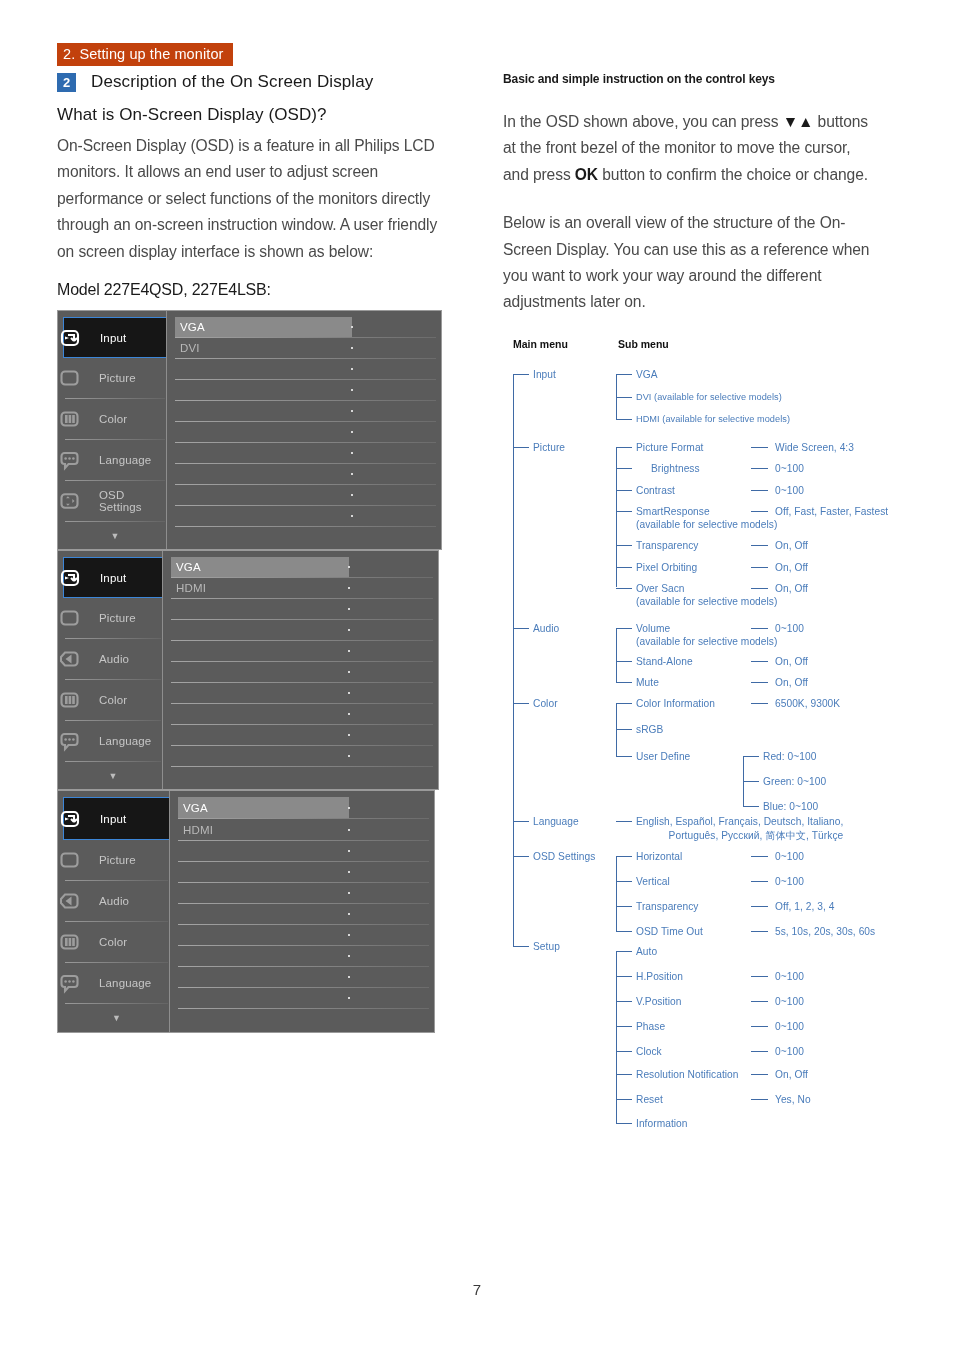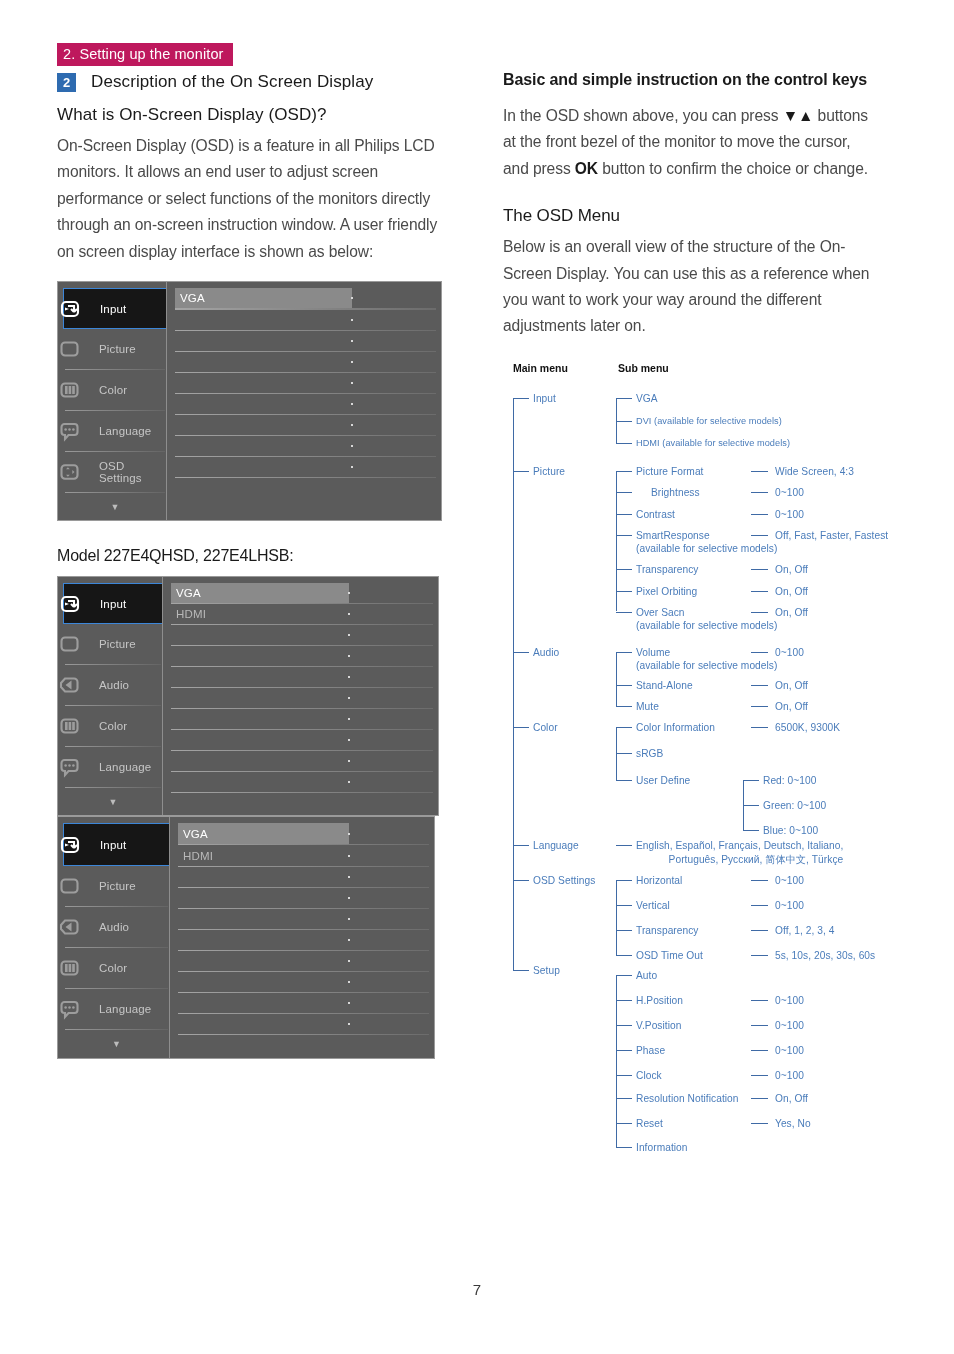--- a/index.html
+++ b/index.html
@@ -7,21 +7,21 @@
     width: 954px; height: 1354px;
     background: #ffffff;
     font-family: "Liberation Sans", sans-serif;
     overflow: hidden;
   }
   .page { position: relative; width: 954px; height: 1354px; }
 
   
   .runhead {
     position: absolute; left: 57px; top: 43px;
-    background: #be185d; color: #ffffff;
+    background: #c2410c; color: #ffffff;
     font-size: 14.5px; line-height: 20px;
     padding: 1px 9px 2px 6px;
     letter-spacing: .1px;
   }
 
   
   .col-left { position: absolute; left: 57px; top: 72px; width: 390px; }
   .col-right { position: absolute; left: 503px; top: 68px; width: 400px; }
 
   .sec-head { display: flex; align-items: center; margin-bottom: 13px; }
@@ -30,22 +30,22 @@
     font-size: 13px; font-weight: bold; display: flex;
     align-items: center; justify-content: center; margin-right: 15px;
   }
   .sec-title { font-size: 17px; color: #1a1a1a; letter-spacing: .1px; }
 
   h2.sub {
     font-size: 17px; color: #1a1a1a; font-weight: normal;
     margin-bottom: 8px; letter-spacing: .1px;
   }
   h2.subb {
-    font-size: 16px; color: #1a1a1a; font-weight: bold;
-    margin-bottom: 12px; letter-spacing: -.1px; line-height: 23px;
+    font-size: 12px; color: #1a1a1a; font-weight: bold;
+    margin-bottom: 18px; letter-spacing: -.1px; line-height: 23px;
   }
   p.body {
     font-size: 15.6px; line-height: 26.4px; color: #4a4a4a;
     margin-bottom: 16px; letter-spacing: -.1px;
   }
   p.body b { color: #1a1a1a; font-weight: bold; }
   .model-label {
     font-size: 16px; color: #1a1a1a; letter-spacing: -.2px;
     margin-bottom: 11px;
   }
@@ -120,20 +120,21 @@
   <div class="col-left">
 
     <div class="sec-head">
       <span class="sec-num">2</span>
       <span class="sec-title">Description of the On Screen Display</span>
     </div>
 
     <h2 class="sub">What is On-Screen Display (OSD)?</h2>
     <p class="body">On-Screen Display (OSD) is a feature in all Philips LCD monitors. It allows an end user to adjust screen performance or select functions of the monitors directly through an on-screen instruction window. A user friendly on screen display interface is shown as below:</p>
 
+    <div class="model-label" style="margin-top:6px;">Model 227E4QSD, 227E4LSB:</div>
 
     <div class="osd" style="width:385px;height:240px;">
       <div class="inner">
         <div class="navcol" style="width:104px;">
           <div class="nav-item selected" style="height:41px;">
             <span class="ico">
               <svg viewBox="0 0 30 24" width="30" height="24">
                   <g fill="none" stroke="#ffffff" stroke-width="2.1">
                 <path d="M9 5 h8 a4 4 0 0 1 4 4 v6 a4 4 0 0 1 -4 4 h-8 a4 4 0 0 1 -4 -4 v-6 a4 4 0 0 1 4 -4 z"></path>
                 <path d="M11 9 h6 v6"></path>
@@ -191,20 +192,24 @@
           <div class="nav-sep"></div>
           <div class="nav-arrow" style="padding-top:9px;">▼</div>
         </div>
         <div class="listcol">
           <div class="row" style="height:20px;">
             <div class="hl"></div>
             <div class="dot"></div>
             <span class="rowtext" style="color:#ffffff;">VGA</span>
           </div>
           <div class="row-sep"></div>
+          <div class="row" style="height:20px;">
+            <div class="dot"></div>
+            <span class="rowtext" style="color:#b8b8b8;">DVI</span>
+          </div>
           <div class="row-sep"></div>
           <div class="row" style="height:20px;">
               <div class="dot"></div>
             </div>
           <div class="row-sep"></div>
           <div class="row" style="height:20px;">
               <div class="dot"></div>
             </div>
           <div class="row-sep"></div>
           <div class="row" style="height:20px;">
@@ -228,21 +233,20 @@
             </div>
           <div class="row-sep"></div>
           <div class="row" style="height:20px;">
               <div class="dot"></div>
             </div>
           <div class="row-sep"></div>
         </div>
       </div>
     </div>
 
-    <div class="model-label" style="margin-top:26px;">Model 227E4QHSD, 227E4LHSB:</div>
 
     <div class="osd" style="width:382px;height:240px;">
       <div class="inner">
         <div class="navcol" style="width:100px;">
           <div class="nav-item selected" style="height:41px;">
             <span class="ico">
               <svg viewBox="0 0 30 24" width="30" height="24">
                   <g fill="none" stroke="#ffffff" stroke-width="2.1">
                 <path d="M9 5 h8 a4 4 0 0 1 4 4 v6 a4 4 0 0 1 -4 4 h-8 a4 4 0 0 1 -4 -4 v-6 a4 4 0 0 1 4 -4 z"></path>
                 <path d="M11 9 h6 v6"></path>
@@ -458,21 +462,20 @@
 
   </div>
 
   <div class="col-right">
 
     <h2 class="subb" style="width:372px;">Basic and simple instruction on the control keys</h2>
     <p class="body" style="width:372px;margin-bottom:22px;">
       <span>In the OSD shown above, you can press </span><span style="color:#1a1a1a;">▼</span><span style="color:#1a1a1a;">▲</span><span> buttons at the front bezel of the monitor to move the cursor, and press </span><b>OK</b><span> button to confirm the choice or change.</span>
     </p>
 
-    <h2 class="subb" style="font-weight:normal;font-size:17px;margin-bottom:7px;">The OSD Menu</h2>
     <p class="body" style="width:372px;margin-bottom:0;">Below is an overall view of the structure of the On-Screen Display. You can use this as a reference when you want to work your way around the different adjustments later on.</p>
 
     <div class="tree" style="height:790px;margin-top:22px;">
 
       <div class="hdr" style="left:10px;top:0px;">Main menu</div>
       <div class="hdr" style="left:115px;top:0px;">Sub menu</div>
 
       <div class="vline" style="left:10px;top:36px;height:572px;"></div>
 
       <div class="hline" style="left:10px;top:36px;width:16px;"></div>

